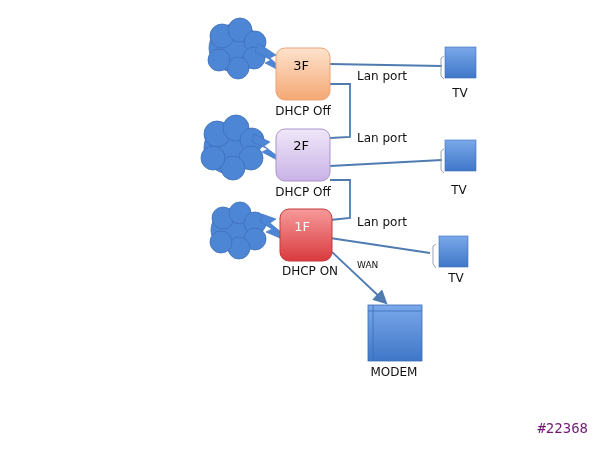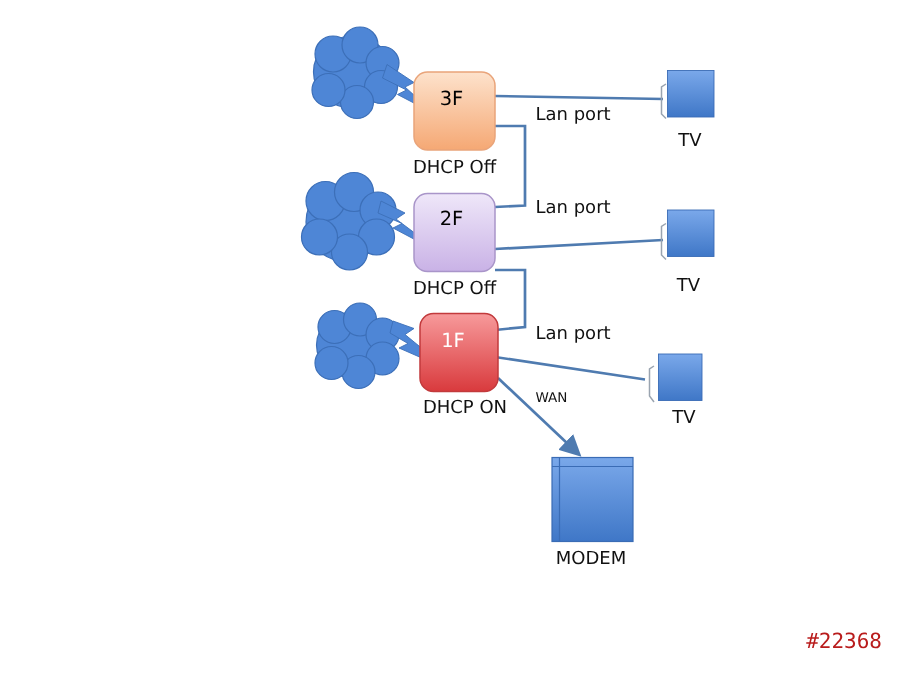--- a/index.html
+++ b/index.html
@@ -1,21 +1,21 @@
 <!DOCTYPE html>
 <html><head>
 <meta charset="utf-8">
 <style>
   html, body { margin:0; padding:0; background:#ffffff; }
   body { width:600px; height:450px; position:relative; overflow:hidden; font-family:"Liberation Sans", sans-serif; }
   svg { position:absolute; left:0; top:0; }
   .lbl { font-family:"DejaVu Sans", sans-serif; font-size:12px; fill:#111; }
   .small { font-family:"DejaVu Sans", sans-serif; font-size:9px; fill:#111; }
   .boxlbl { font-family:"DejaVu Sans", sans-serif; font-size:13px; }
-  .watermark { position:absolute; right:12px; top:420px; font-family:"DejaVu Sans Mono", monospace; font-size:14px; color:#b91c1c; }
+  .watermark { position:absolute; right:12px; top:420px; font-family:"DejaVu Sans Mono", monospace; font-size:14px; color:#701a75; }
 </style>
 </head>
 <body>
 
 <svg width="600" height="450" viewBox="0 0 600 450">
   <defs>
     <linearGradient id="g3" x1="0" y1="0" x2="0" y2="1">
       <stop offset="0" stop-color="#fde2cc"></stop>
         <stop offset="1" stop-color="#f5a874"></stop>
     </linearGradient>

